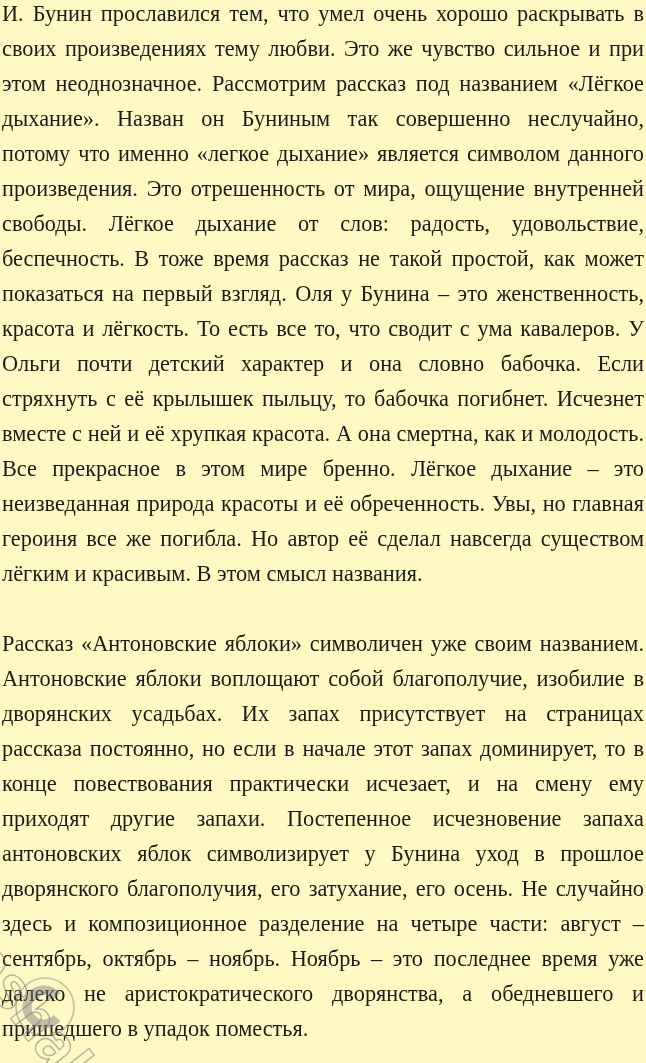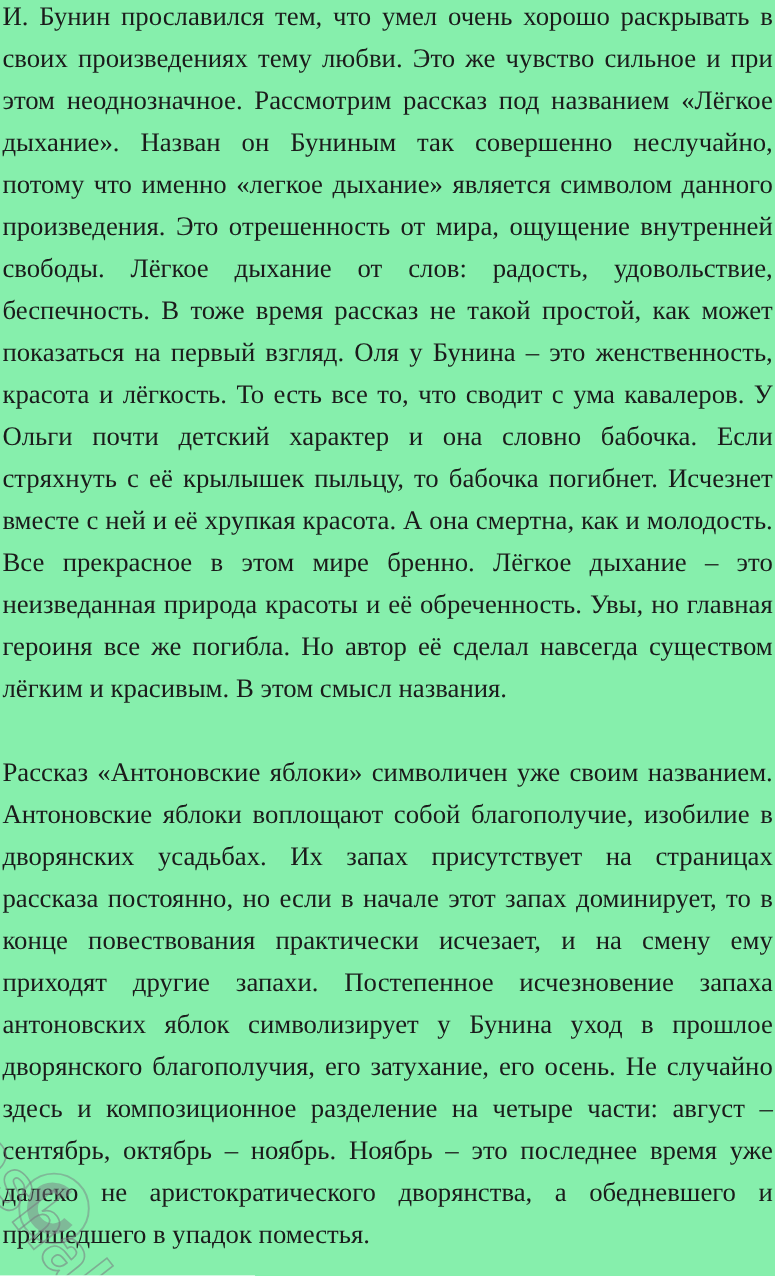--- a/index.html
+++ b/index.html
@@ -5,21 +5,21 @@
   html, body {
     margin: 0;
     padding: 0;
     background: #ffffff;
   }
   #page {
     position: relative;
     width: 646px;
     height: 1063px;
     overflow: hidden;
-    background: #86efac;
+    background: #fef9c3;
   }
   #doc-text {
     position: absolute;
     left: 2px;
     top: -4px;
     width: 642px;
     font-family: "Liberation Serif", "DejaVu Serif", serif;
     font-size: 22.3px;
     line-height: 35px;
     color: #1b1b1b;

